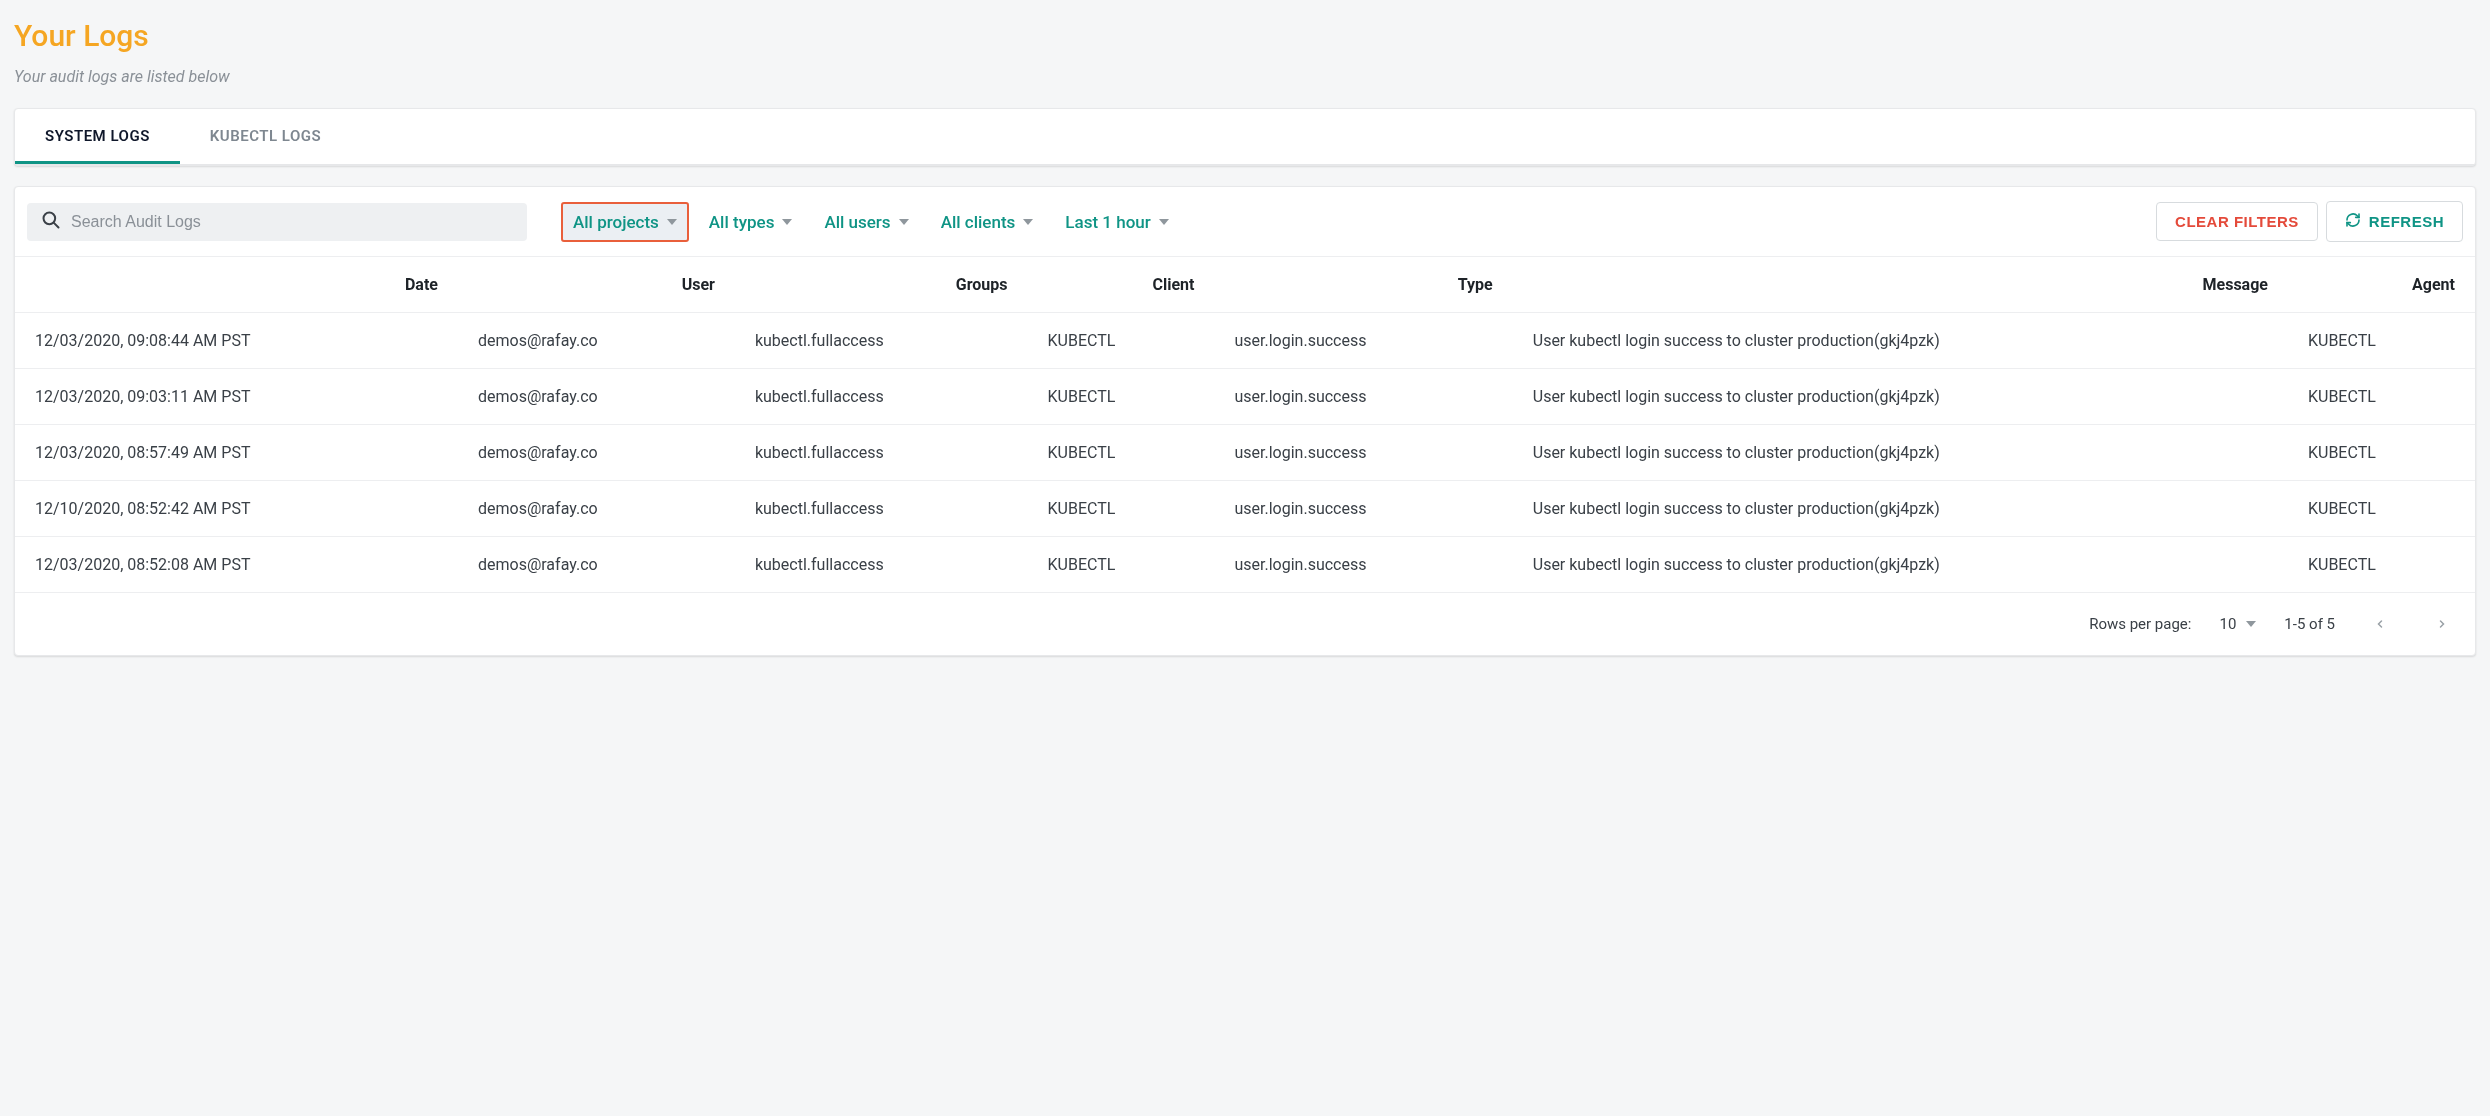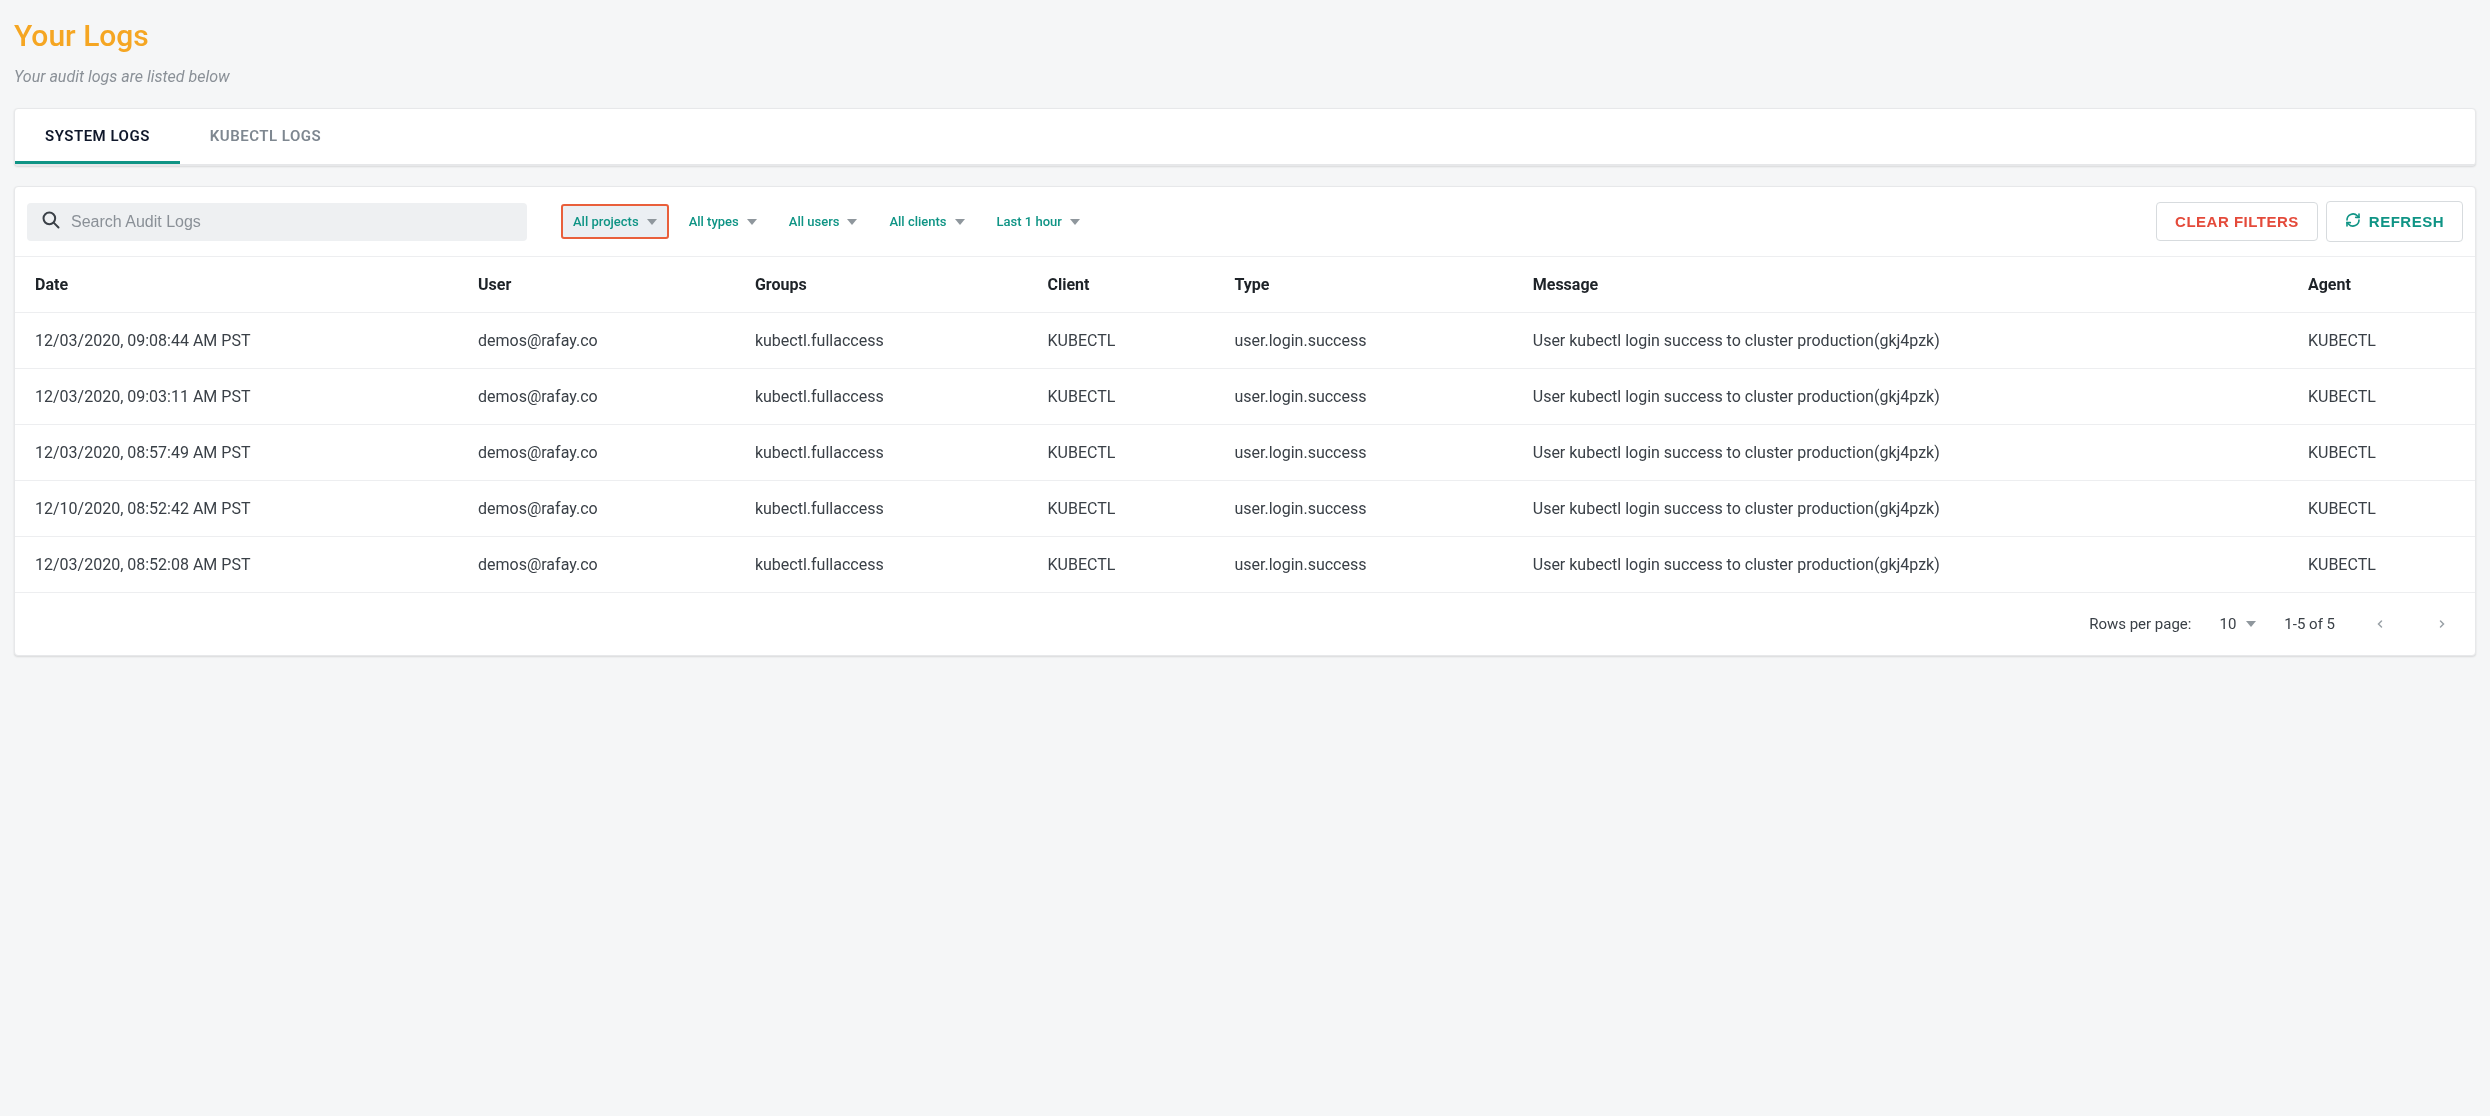--- a/index.html
+++ b/index.html
@@ -82,21 +82,21 @@
     color: #5b6770;
     width: 100%;
   }
   .search-input::placeholder { color: #8a9097; }
 
   .filter-btn {
     display: inline-flex;
     align-items: center;
     gap: 6px;
     color: #0f9485;
-    font-size: 13px;
+    font-size: 17px;
     font-weight: 500;
     padding: 10px 12px;
     border-radius: 4px;
     cursor: pointer;
     white-space: nowrap;
   }
   .filter-btn .caret {
     width: 0; height: 0;
     border-left: 5px solid transparent;
     border-right: 5px solid transparent;
@@ -139,20 +139,21 @@
     padding: 18px 20px;
     font-size: 16px;
     border-top: 1px solid #edeef0;
     white-space: nowrap;
   }
   table.data th {
     font-weight: 700;
     color: #1e2328;
     border-top: 1px solid #edeef0;
     border-bottom: 1px solid #edeef0;
+    text-align: right;
   }
   table.data td { color: #3a4047; }
   table.data td.msg { white-space: normal; }
 
   .footer {
     display: flex;
     align-items: center;
     justify-content: flex-end;
     gap: 28px;
     padding: 14px 16px;

